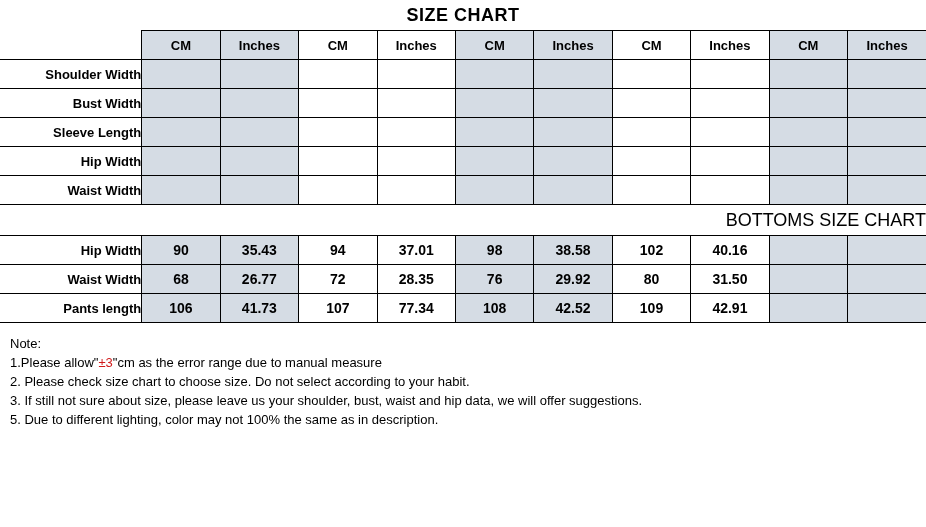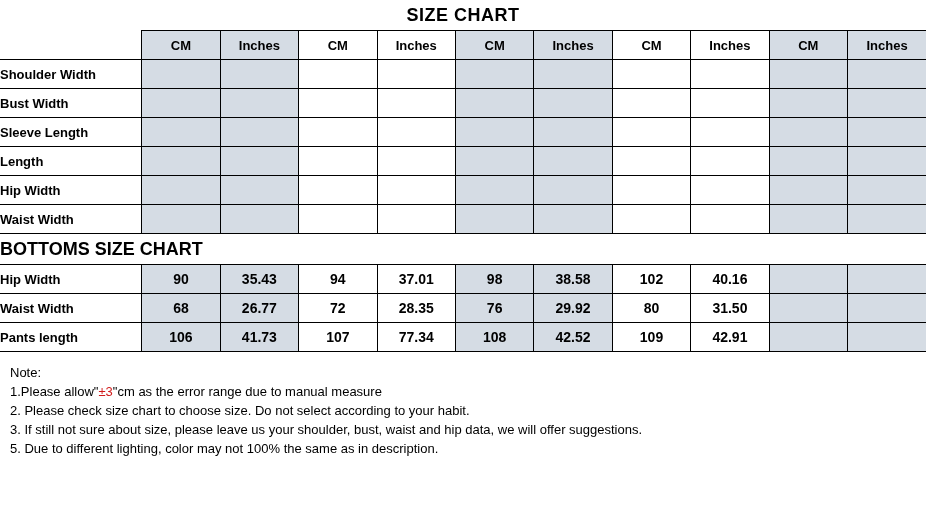--- a/index.html
+++ b/index.html
@@ -40,38 +40,38 @@
     height: 28px;
     padding: 0;
   }
   .no-right {
     border-right: none;
   }
   .shaded {
     background: #d5dce4;
   }
   .label-cell {
-    text-align: left;
+    text-align: right;
     font-size: 13px;
     font-weight: bold;
     background: #ffffff;
     border-left: none;
   }
   .blank-left {
     border-left: none;
     border-top: none;
   }
   .size-hdr {
     font-size: 13px;
     font-weight: bold;
   }
   .bottoms-title {
-    text-align: left;
+    text-align: right;
     font-size: 18px;
-    font-weight: bold;
+    font-weight: normal;
     padding: 5px 0 4px 0;
   }
   .data-cell {
     font-size: 14px;
     font-weight: bold;
   }
   .notes {
     padding: 12px 8px 0 10px;
     font-size: 13px;
     line-height: 18px;
@@ -155,33 +155,20 @@
       <td class="data-cell"></td>
       <td class="data-cell"></td>
       <td class="shaded data-cell"></td>
       <td class="shaded data-cell"></td>
       <td class="data-cell"></td>
       <td class="data-cell"></td>
       <td class="shaded data-cell"></td>
       <td class="shaded data-cell no-right"></td>
     </tr>
 
-    <tr>
-      <td class="label-cell">Length</td>
-      <td class="shaded data-cell"></td>
-      <td class="shaded data-cell"></td>
-      <td class="data-cell"></td>
-      <td class="data-cell"></td>
-      <td class="shaded data-cell"></td>
-      <td class="shaded data-cell"></td>
-      <td class="data-cell"></td>
-      <td class="data-cell"></td>
-      <td class="shaded data-cell"></td>
-      <td class="shaded data-cell no-right"></td>
-    </tr>
 
     <tr>
       <td class="label-cell">Hip Width</td>
       <td class="shaded data-cell"></td>
       <td class="shaded data-cell"></td>
       <td class="data-cell"></td>
       <td class="data-cell"></td>
       <td class="shaded data-cell"></td>
       <td class="shaded data-cell"></td>
       <td class="data-cell"></td>

